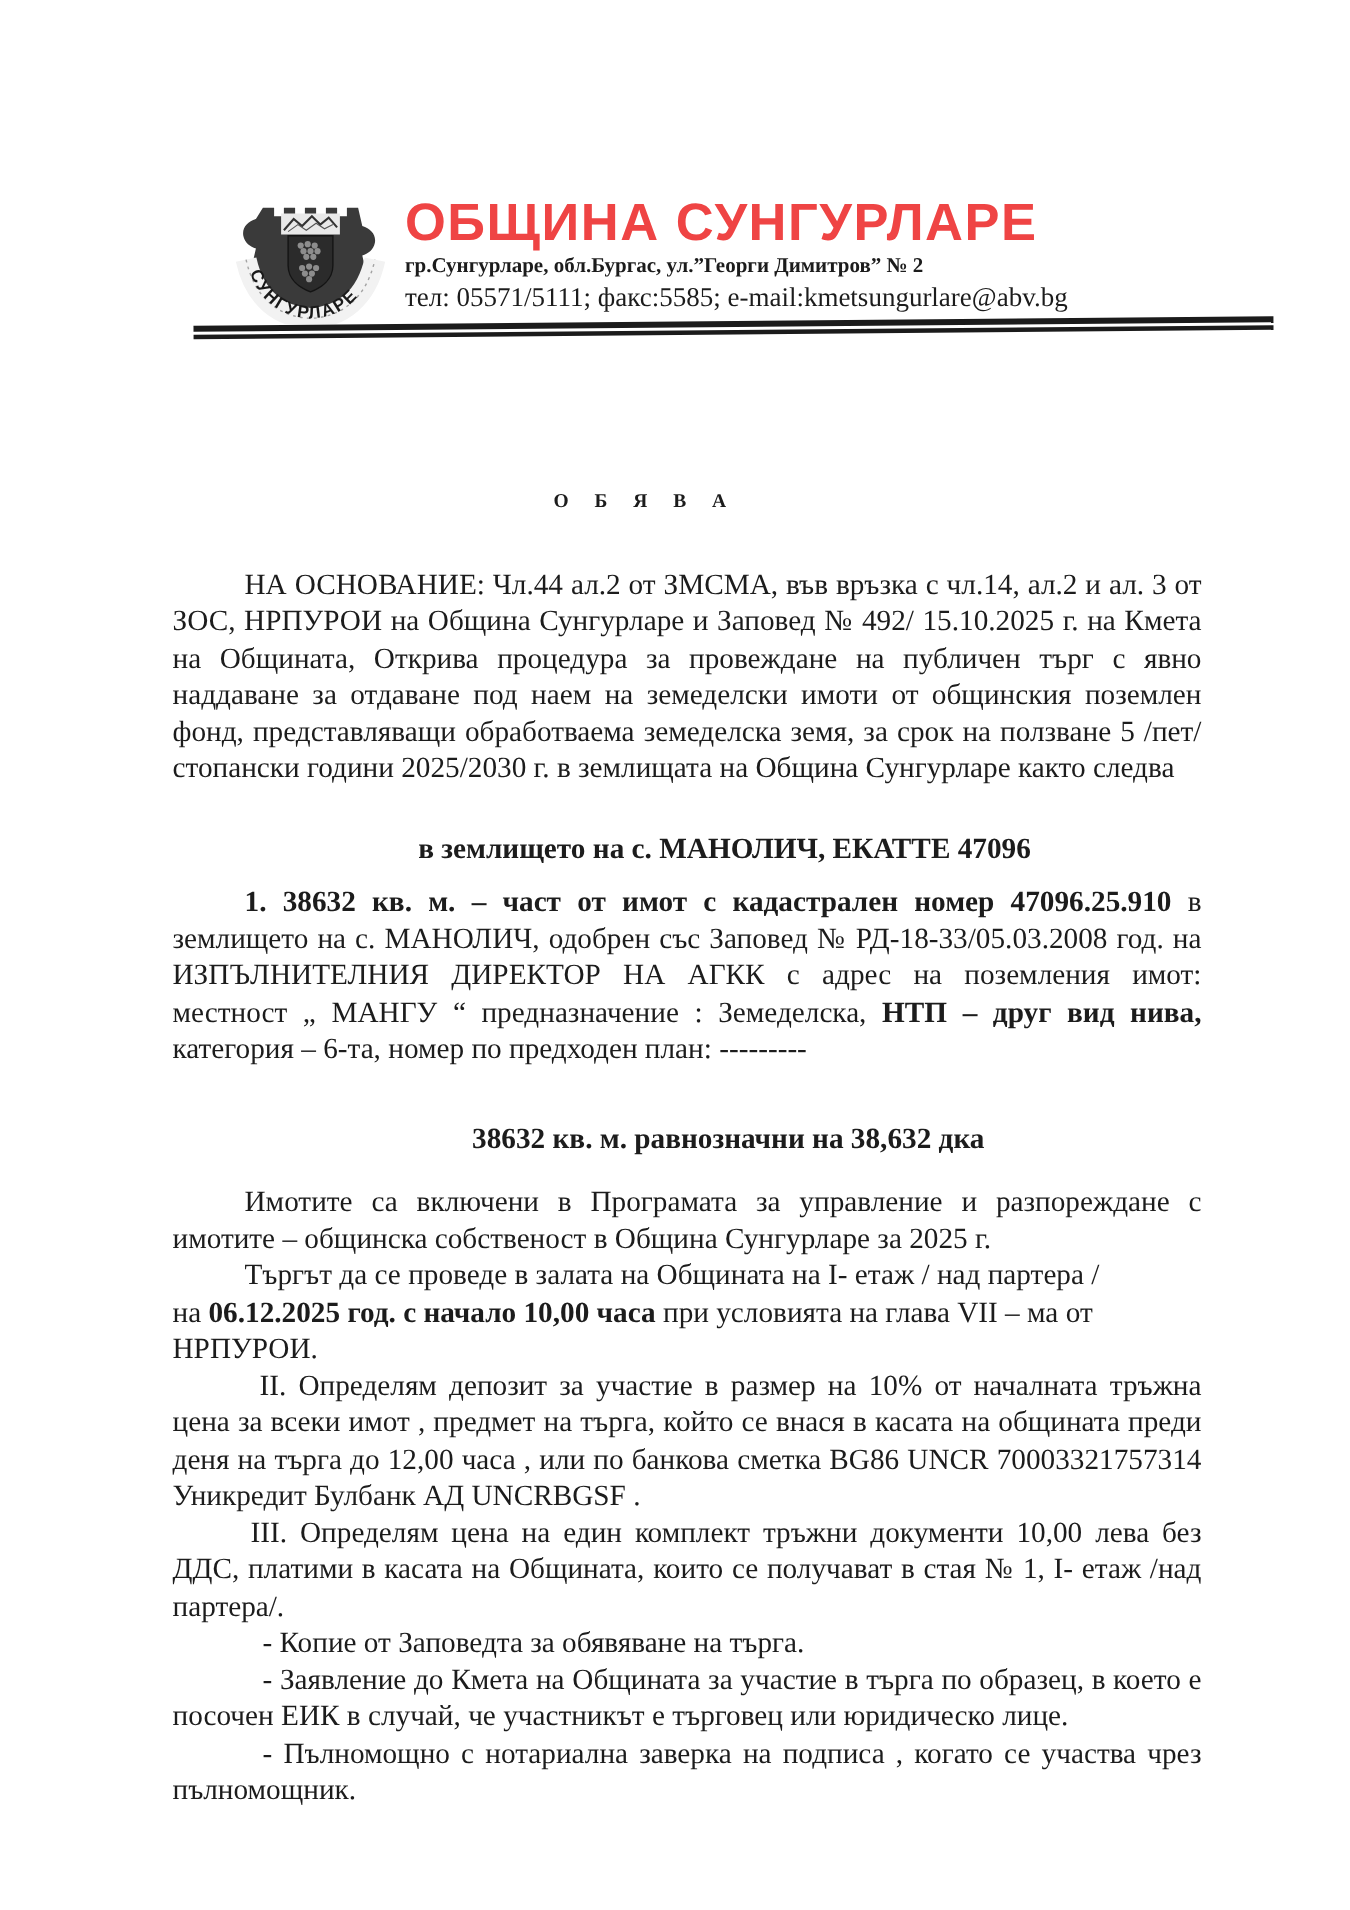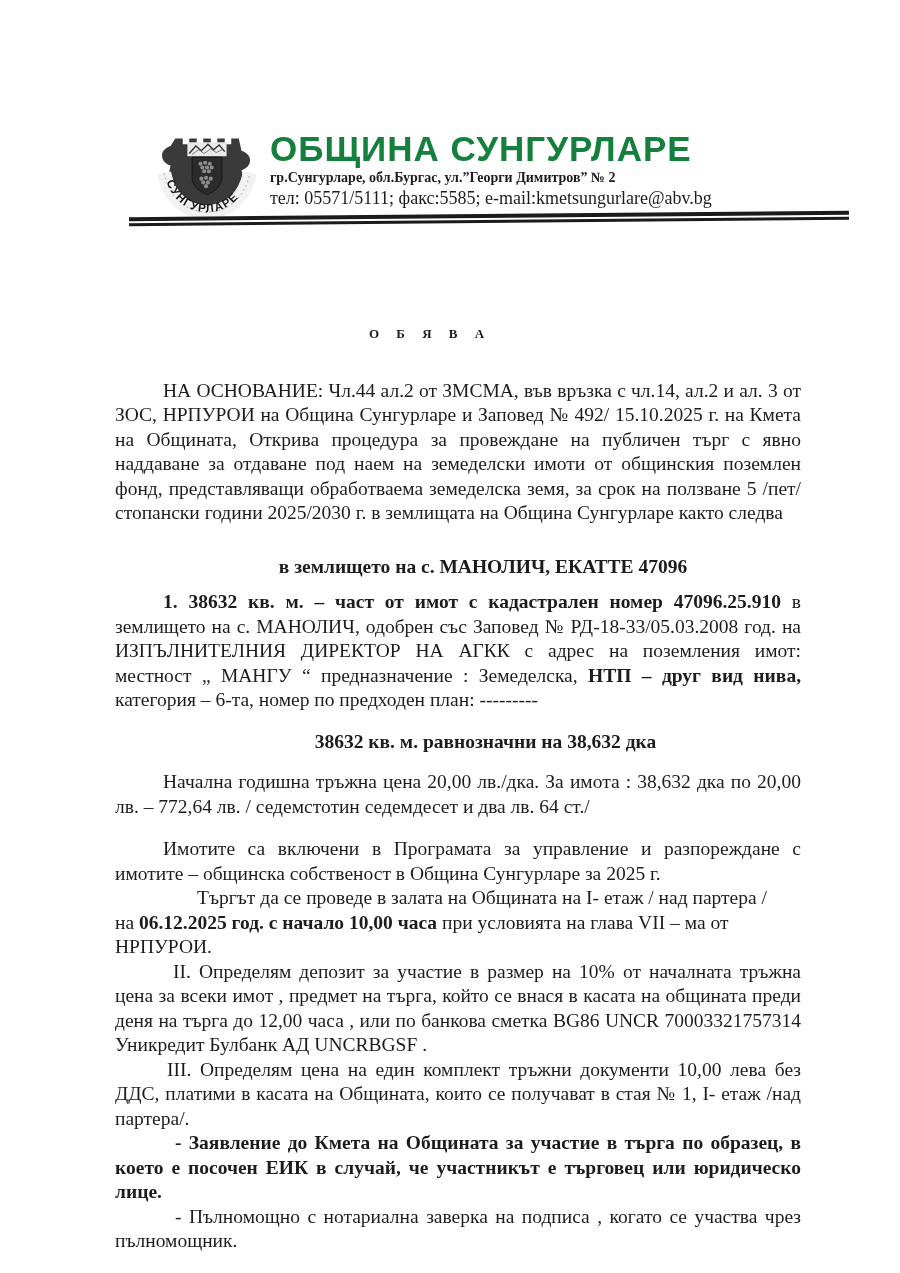--- a/index.html
+++ b/index.html
@@ -13,21 +13,21 @@
   }
   .page{position:absolute;inset:0;background:#ffffff;}
 
   
   .header{position:absolute;top:130px;left:150px;width:720px;}
   .emblem{position:absolute;left:4px;top:2px;width:106px;height:84px;}
   .header-text{margin-left:120px;}
   .org-name{
     font-family:"Liberation Sans","DejaVu Sans",sans-serif;
     font-weight:bold;font-size:35px;line-height:37px;
-    letter-spacing:1px;color:#15803d;white-space:nowrap;
+    letter-spacing:1px;color:#ef4444;white-space:nowrap;
   }
   .org-address{font-weight:bold;font-size:14px;line-height:21px;white-space:nowrap;}
   .org-contacts{font-weight:normal;font-size:18px;line-height:21px;white-space:nowrap;}
   .rule{
     margin-left:-21px;margin-top:5px;width:720px;
     transform:rotate(-0.5deg);
   }
   .rule-a{height:3.5px;background:#1b1b1b;margin-bottom:2.5px;}
   .rule-b{height:3px;background:#1b1b1b;}
 
@@ -41,30 +41,30 @@
     text-align:center;transform:translateX(-28px);
     margin-bottom:32px;
   }
   .block{text-align:justify;margin:0;}
   .block .b{font-weight:bold;}
   .block.h{font-weight:bold;text-align:center;}
 
   [data-name="intro-paragraph"]{text-indent:48px;}
   [data-name="land-section-heading"]{margin-top:29px;padding-left:50px;}
   [data-name="item-1-paragraph"]{margin-top:11px;text-indent:48px;}
-  [data-name="area-equivalence-line"]{margin-top:17px;padding-left:55px;}
+  [data-name="area-equivalence-line"]{margin-top:35px;padding-left:55px;}
   [data-name="starting-price-paragraph"]{margin-top:16px;text-indent:48px;}
   [data-name="program-paragraph"]{margin-top:18px;text-indent:48px;}
-  [data-name="auction-venue-line"]{text-indent:48px;text-align:center;}
+  [data-name="auction-venue-line"]{text-indent:48px;text-align:left;}
   [data-name="auction-date-line"]{text-align:left;}
   [data-name="deposit-paragraph"]{text-indent:58px;}
   [data-name="documents-price-paragraph"]{text-indent:52px;}
   [data-name="documentation-heading-line"]{text-indent:58px;text-align:left;}
   [data-name="bullet-order-copy"]{text-indent:60px;text-align:left;}
-  [data-name="bullet-application"]{text-indent:60px;font-weight:bold;}
+  [data-name="bullet-application"]{text-indent:60px;}
   [data-name="bullet-power-of-attorney"]{text-indent:60px;}
 </style>
 </head>
 <body>
 
 <div class="page" data-name="scanned-page">
 
   <div class="header" data-name="letterhead">
 
     <svg class="emblem" data-name="municipality-emblem" viewBox="0 0 112 90" xmlns="http://www.w3.org/2000/svg">
@@ -114,24 +114,24 @@
     </div>
   </div>
 
   <div class="doc" data-name="announcement-body">
     <div class="doc-title" data-name="document-title">О Б Я В А</div>
     <div data-name="document-blocks" id="blocks-host">
         <div class="block p" data-name="intro-paragraph"><span>НА ОСНОВАНИЕ: Чл.44 ал.2 от ЗМСМА, във връзка с чл.14, ал.2 и ал. 3 от ЗОС, НРПУРОИ на Община Сунгурларе и Заповед № 492/ 15.10.2025 г. на Кмета на Общината, Открива процедура за провеждане на публичен търг с явно наддаване за отдаване под наем на земеделски имоти от общинския поземлен фонд, представляващи обработваема земеделска земя, за срок на ползване 5 /пет/ стопански години 2025/2030 г. в землищата на Община Сунгурларе както следва</span></div>
         <div class="block h" data-name="land-section-heading"><span class="b">в землището на с. МАНОЛИЧ, ЕКАТТЕ  47096</span></div>
         <div class="block p" data-name="item-1-paragraph"><span class="b">1. 38632 кв. м.  – част  от  имот с кадастрален номер  47096.25.910</span><span> в землището на  с.  МАНОЛИЧ,  одобрен  със  Заповед  №  РД-18-33/05.03.2008  год.  на ИЗПЪЛНИТЕЛНИЯ ДИРЕКТОР НА АГКК с адрес на поземления имот: местност „ МАНГУ “  предназначение : Земеделска, </span><span class="b">НТП – друг вид нива,</span><span> категория – 6-та, номер по предходен план: ---------</span></div>
         <div class="block h" data-name="area-equivalence-line"><span class="b">38632 кв. м.  равнозначни  на 38,632 дка</span></div>
-        <div class="block p" data-name="starting-price-paragraph"><span>Начална годишна тръжна цена  20,00 лв./дка. За имота : 38,632 дка  по 20,00 лв. – 772,64 лв. / седемстотин седемдесет и два лв. 64 ст./</span></div>
         <div class="block p" data-name="program-paragraph"><span>Имотите са включени в Програмата  за управление и разпореждане с имотите – общинска собственост  в Община Сунгурларе за  2025 г.</span></div>
         <div class="block p" data-name="auction-venue-line"><span>Търгът  да се проведе  в залата на Общината на  I- етаж / над партера /</span></div>
         <div class="block p" data-name="auction-date-line"><span>на  </span><span class="b">06.12.2025 год. с начало 10,00 часа</span><span> при условията на глава VII – ма от НРПУРОИ.</span></div>
         <div class="block p" data-name="deposit-paragraph"><span>II.  Определям  депозит за участие в размер на 10% от началната тръжна цена за всеки  имот , предмет на търга, който се внася в касата на общината преди  деня на  търга до 12,00 часа , или по банкова сметка  BG86 UNCR 70003321757314 Уникредит Булбанк АД   UNCRBGSF .</span></div>
         <div class="block p" data-name="documents-price-paragraph"><span>III. Определям  цена на един комплект тръжни документи  10,00 лева без ДДС, платими в касата на Общината, които се получават в стая № 1, I- етаж /над партера/.</span></div>
+        <div class="block p" data-name="bullet-order-copy"><span>-   Копие от Заповедта за обявяване на търга.</span></div>
         <div class="block p" data-name="bullet-application"><span>-   Заявление до Кмета на Общината за участие в търга по образец, в което е посочен ЕИК в случай, че участникът е търговец или юридическо лице.</span></div>
         <div class="block p" data-name="bullet-power-of-attorney"><span>-   Пълномощно с нотариална заверка на подписа , когато се участва чрез пълномощник.</span></div>
       </div>
   </div>
 
 </div>
 
 </body></html>

